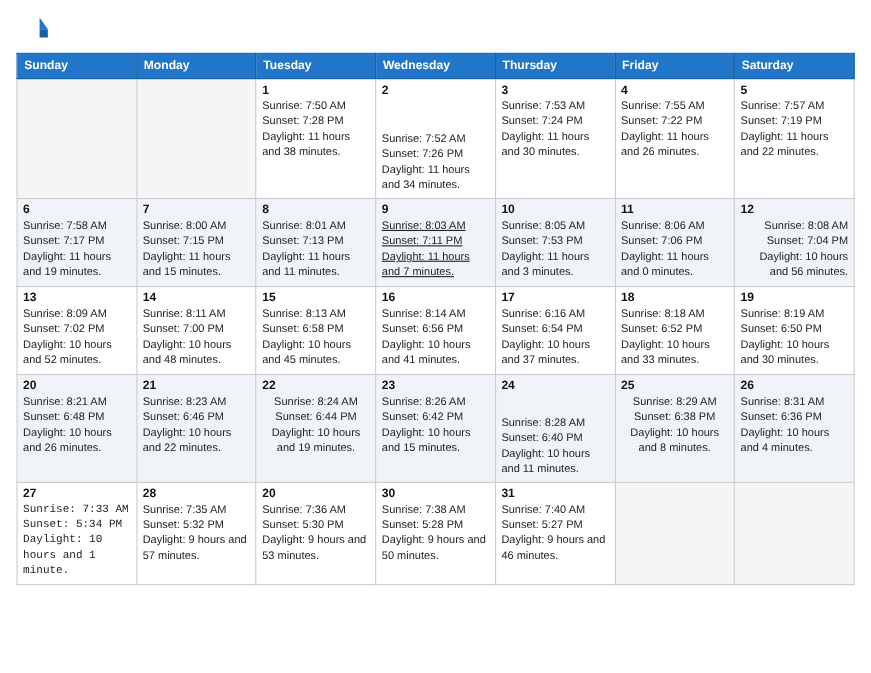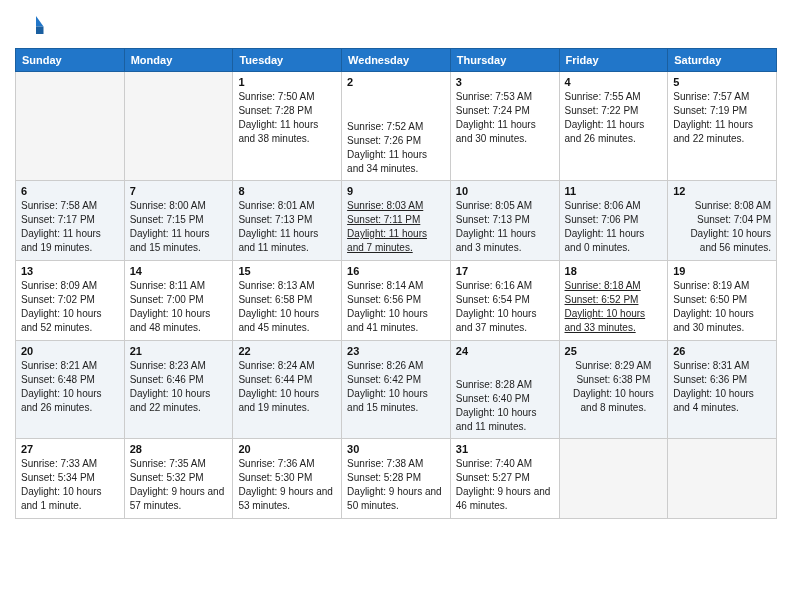--- a/index.html
+++ b/index.html
@@ -187,21 +187,21 @@
           </td>
           <td>
             <div class="day-num">9</div>
             <div class="day-info" style="white-space: pre-line; text-decoration: underline;">Sunrise: 8:03 AM
 Sunset: 7:11 PM
 Daylight: 11 hours and 7 minutes.</div>
           </td>
           <td>
             <div class="day-num">10</div>
             <div class="day-info" style="white-space: pre-line;">Sunrise: 8:05 AM
-Sunset: 7:13 PM
+Sunset: 7:53 PM
 Daylight: 11 hours and 3 minutes.</div>
           </td>
           <td>
             <div class="day-num">11</div>
             <div class="day-info" style="white-space: pre-line;">Sunrise: 8:06 AM
 Sunset: 7:06 PM
 Daylight: 11 hours and 0 minutes.</div>
           </td>
           <td>
             <div class="day-num">12</div>
@@ -236,21 +236,21 @@
 Daylight: 10 hours and 41 minutes.</div>
           </td>
           <td>
             <div class="day-num">17</div>
             <div class="day-info" style="white-space: pre-line;">Sunrise: 6:16 AM
 Sunset: 6:54 PM
 Daylight: 10 hours and 37 minutes.</div>
           </td>
           <td>
             <div class="day-num">18</div>
-            <div class="day-info" style="white-space: pre-line; text-decoration: underline;">Sunrise: 8:18 AM
+            <div class="day-info" style="white-space: pre-line;">Sunrise: 8:18 AM
 Sunset: 6:52 PM
 Daylight: 10 hours and 33 minutes.</div>
           </td>
           <td>
             <div class="day-num">19</div>
             <div class="day-info" style="white-space: pre-line;">Sunrise: 8:19 AM
 Sunset: 6:50 PM
 Daylight: 10 hours and 30 minutes.</div>
           </td>
         </tr>
@@ -262,21 +262,21 @@
 Daylight: 10 hours and 26 minutes.</div>
           </td>
           <td>
             <div class="day-num">21</div>
             <div class="day-info" style="white-space: pre-line;">Sunrise: 8:23 AM
 Sunset: 6:46 PM
 Daylight: 10 hours and 22 minutes.</div>
           </td>
           <td>
             <div class="day-num">22</div>
-            <div class="day-info" style="white-space: pre-line;">Sunrise: 8:24 AM
+            <div class="day-info" style="white-space: pre-line; text-align: center;">Sunrise: 8:24 AM
 Sunset: 6:44 PM
 Daylight: 10 hours and 19 minutes.</div>
           </td>
           <td>
             <div class="day-num">23</div>
             <div class="day-info" style="white-space: pre-line;">Sunrise: 8:26 AM
 Sunset: 6:42 PM
 Daylight: 10 hours and 15 minutes.</div>
           </td>
           <td>
@@ -294,21 +294,21 @@
           <td>
             <div class="day-num">26</div>
             <div class="day-info" style="white-space: pre-line;">Sunrise: 8:31 AM
 Sunset: 6:36 PM
 Daylight: 10 hours and 4 minutes.</div>
           </td>
         </tr>
         <tr>
           <td>
             <div class="day-num">27</div>
-            <div class="day-info" style="white-space: pre-line;">Sunrise: 7:33 AM
+            <div class="day-info" style="white-space: pre-line; font-family: Liberation Mono, monospace;">Sunrise: 7:33 AM
 Sunset: 5:34 PM
 Daylight: 10 hours and 1 minute.</div>
           </td>
           <td>
             <div class="day-num">28</div>
             <div class="day-info" style="white-space: pre-line;">Sunrise: 7:35 AM
 Sunset: 5:32 PM
 Daylight: 9 hours and 57 minutes.</div>
           </td>
           <td>

